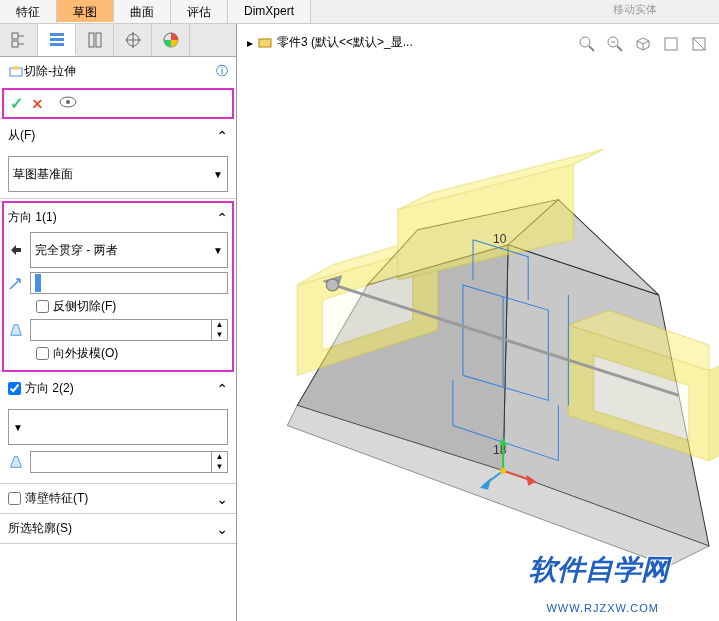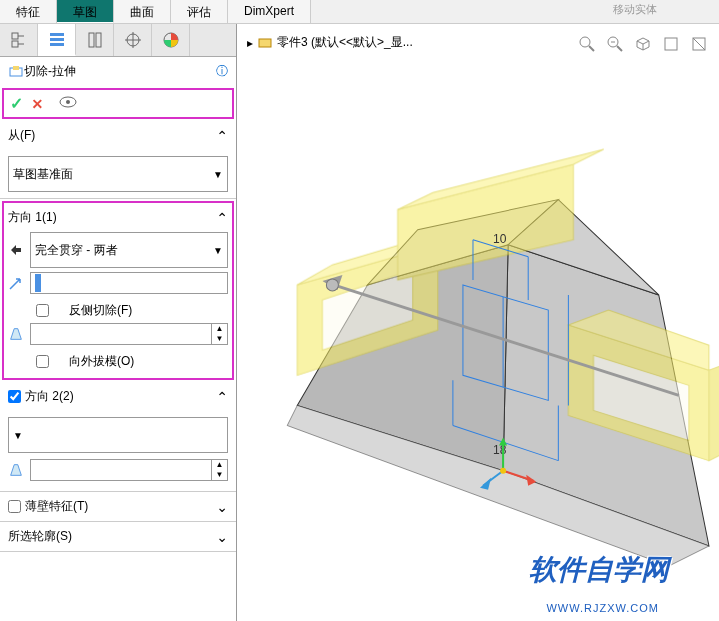--- a/index.html
+++ b/index.html
@@ -1,21 +1,21 @@
 <!DOCTYPE html>
 <html><head>
 <meta charset="utf-8">
 <style>
 * { margin: 0; padding: 0; box-sizing: border-box; font-family: "Microsoft YaHei", Arial, sans-serif; font-size: 12px; }
 body { background: #fff; width: 719px; height: 621px; overflow: hidden; position: relative; }
 
 
 .ribbon-tabs { display: flex; height: 24px; border-bottom: 1px solid #ccc; background: #f0f0f0; }
 .ribbon-tab { padding: 4px 16px; border-right: 1px solid #ccc; cursor: pointer; background: #f5f5f5; }
-.ribbon-tab.active { background: #0f766e; border-bottom: 1px solid #fff; }
+.ribbon-tab.active { background: #fdba74; border-bottom: 1px solid #fff; }
 
 
 .top-hint { position: absolute; top: 0; right: 60px; font-size: 11px; color: #999; padding: 2px; }
 
 
 .main { display: flex; height: calc(100% - 24px); }
 .left-panel { width: 237px; border-right: 1px solid #999; background: #fff; display: flex; flex-direction: column; }
 .viewport { flex: 1; position: relative; background: #fff; }
 
 
@@ -48,21 +48,21 @@
 .dir1-box { border: 2px solid #d830c8; margin: 2px; padding: 4px; }
 
 .row { display: flex; align-items: center; gap: 6px; margin: 4px 0; }
 .row-input { flex: 1; height: 22px; border: 1px solid #999; background: #fff; display: flex; align-items: center; padding: 0 4px; }
 .blue-bar { width: 6px; height: 18px; background: #4a90e2; }
 .spinner-input { flex: 1; height: 22px; border: 1px solid #999; background: #fff; display: flex; }
 .spinner-input .val { flex: 1; padding: 2px; }
 .spinner-btns { width: 16px; display: flex; flex-direction: column; border-left: 1px solid #999; }
 .spinner-btns span { flex: 1; text-align: center; font-size: 8px; cursor: pointer; }
 
-.checkbox-row { display: flex; align-items: center; gap: 20px; margin: 8px 0 4px 28px; }
+.checkbox-row { display: flex; align-items: center; gap: 4px; margin: 0 0 4px 28px; }
 input[type="checkbox"] { width: 13px; height: 13px; }
 
 
 .icon-svg { width: 20px; height: 20px; }
 .small-icon { width: 16px; height: 16px; display: inline-flex; align-items: center; justify-content: center; }
 
 
 .vp-toolbar { position: absolute; top: 8px; right: 8px; display: flex; gap: 4px; }
 .vp-tool { width: 24px; height: 24px; display: flex; align-items: center; justify-content: center; cursor: pointer; color: #888; }
 

